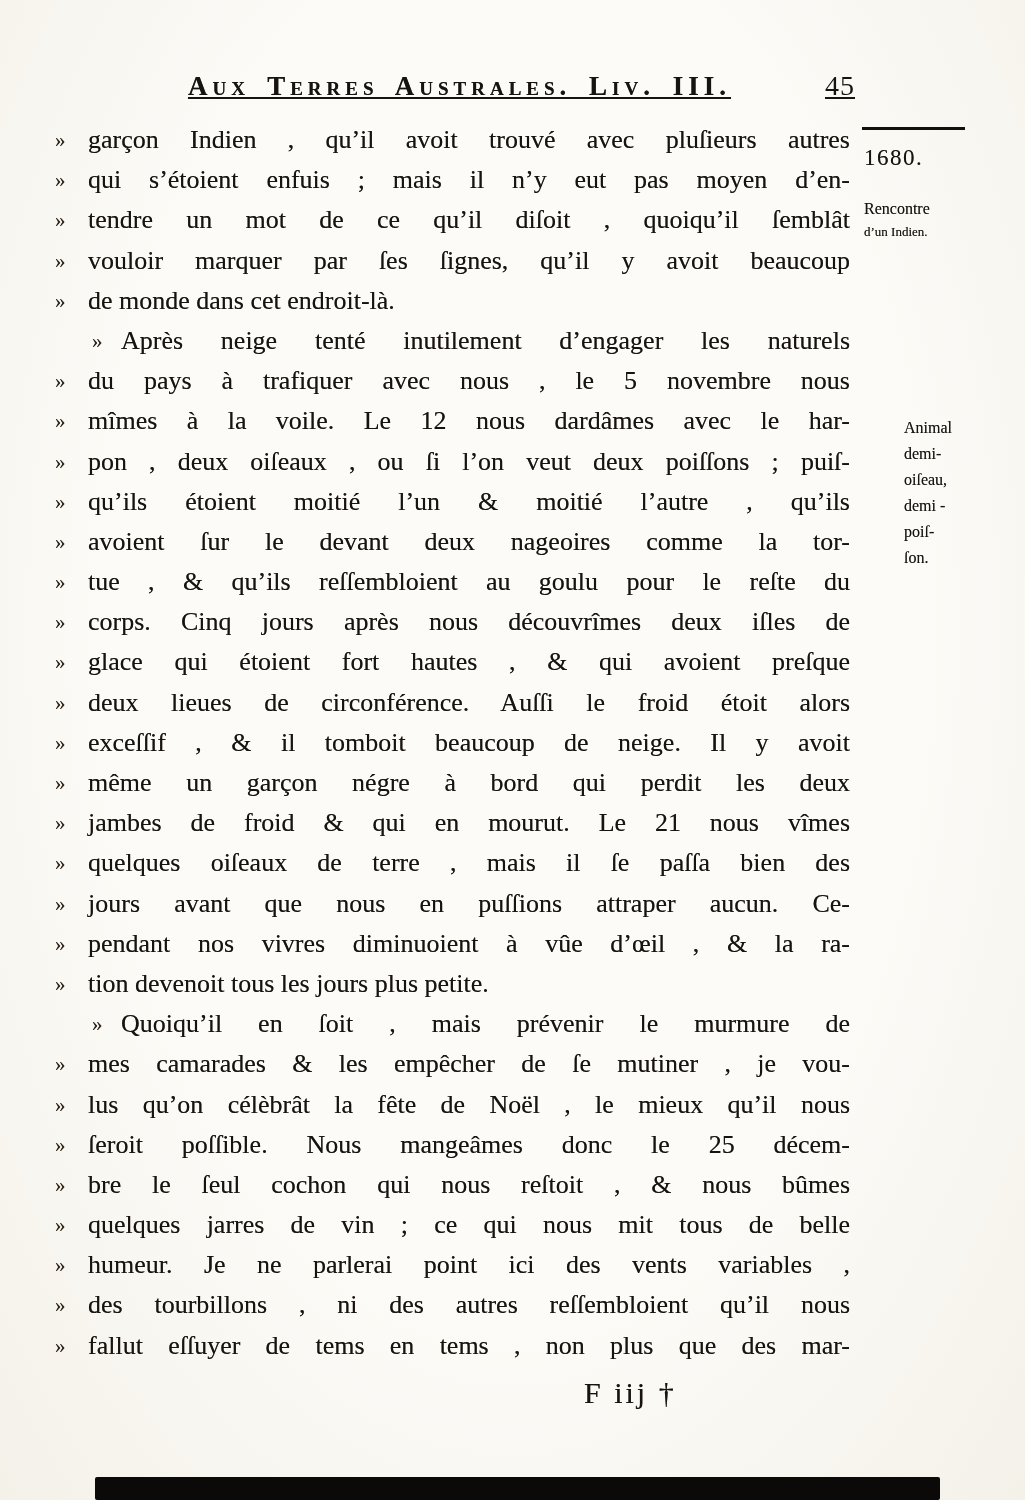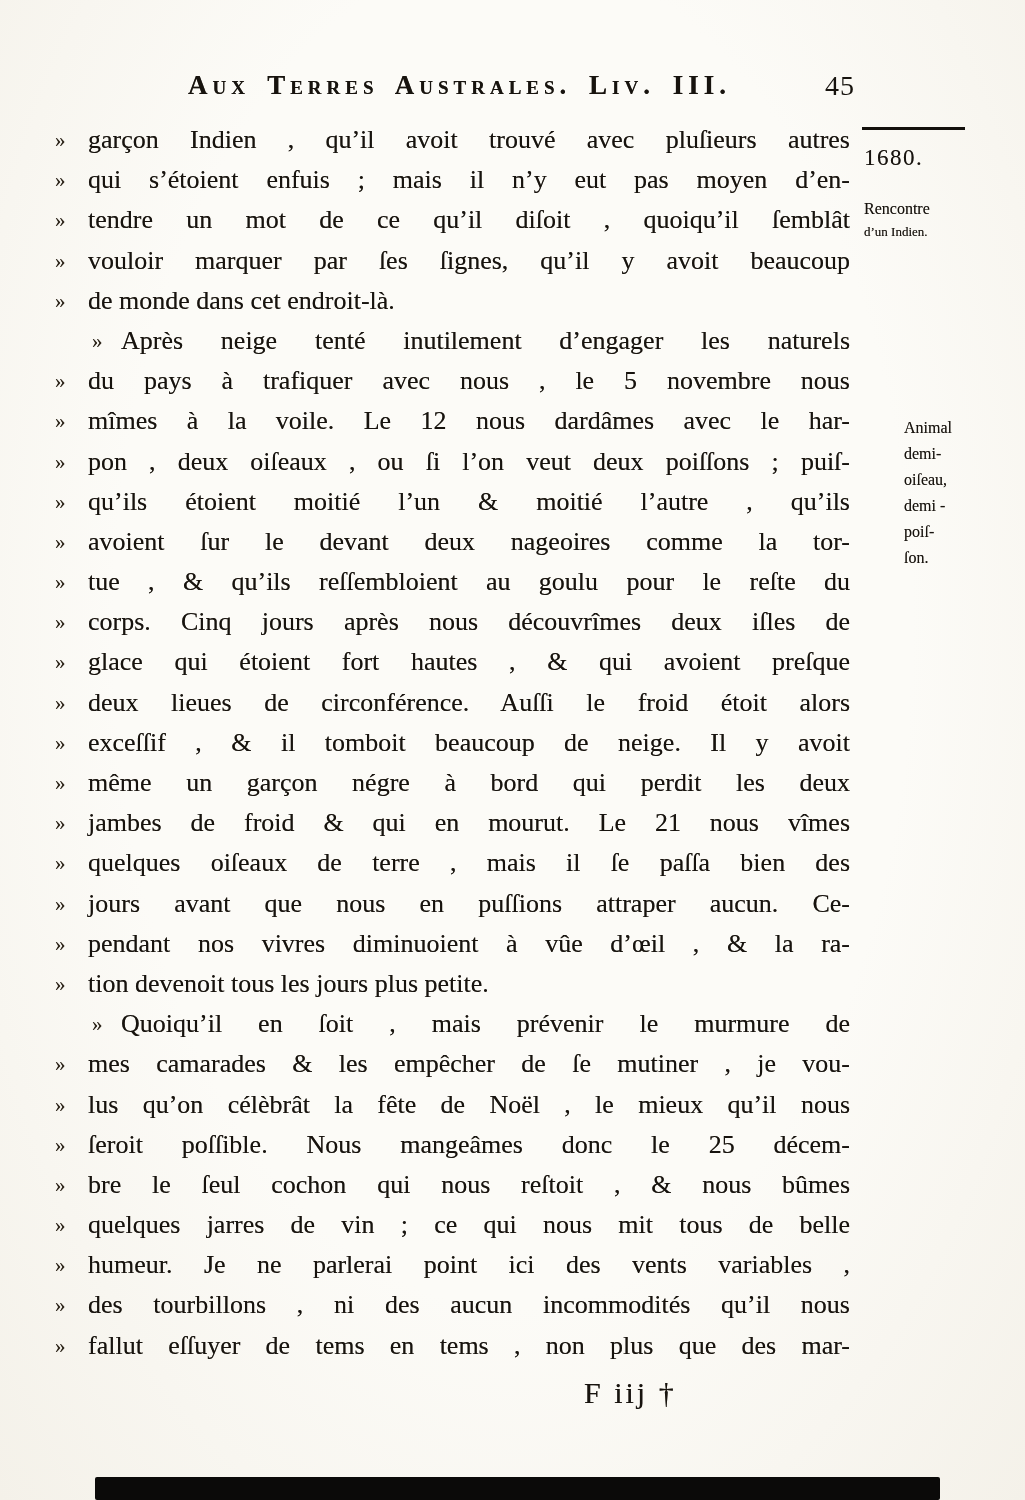--- a/index.html
+++ b/index.html
@@ -6,21 +6,21 @@
   .page {
     position:relative;
     width:1025px; height:1500px;
     background:radial-gradient(ellipse at 50% 42%, #fcfbf7 55%, #f4f1e9 100%);
     overflow:hidden;
     font-family:"Liberation Serif","DejaVu Serif",serif;
     color:#17130e;
   }
   .header {
     position:absolute; left:100px; top:70px; width:755px;
-    display:flex; align-items:flex-start;
+    display:flex; align-items:center;text-decoration:underline;
   }
   .title {
     flex:1; text-align:center;
     font-variant:small-caps;
     font-size:27px; font-weight:600;
     letter-spacing:5px; word-spacing:6px;
     text-shadow:0 0 .5px rgba(25,18,10,.65);
   }
   .pagenum { font-size:28px; margin-left:6px; letter-spacing:1px; }
 
@@ -176,21 +176,21 @@
       <div class="line just">
         <span class="q">»</span>
         <span class="t">quelques jarres de vin ; ce qui nous mit tous de belle</span>
       </div>
       <div class="line just">
         <span class="q">»</span>
         <span class="t">humeur. Je ne parlerai point ici des vents variables ,</span>
       </div>
       <div class="line just">
         <span class="q">»</span>
-        <span class="t">des tourbillons , ni des aucun incommodités qu’il nous</span>
+        <span class="t">des tourbillons , ni des autres reſſembloient qu’il nous</span>
       </div>
       <div class="line just">
         <span class="q">»</span>
         <span class="t">fallut eſſuyer de tems en tems , non plus que des mar-</span>
       </div>
     </main>
 
   <aside class="margin">
     <div class="rule"></div>
     <div class="note note-year">

